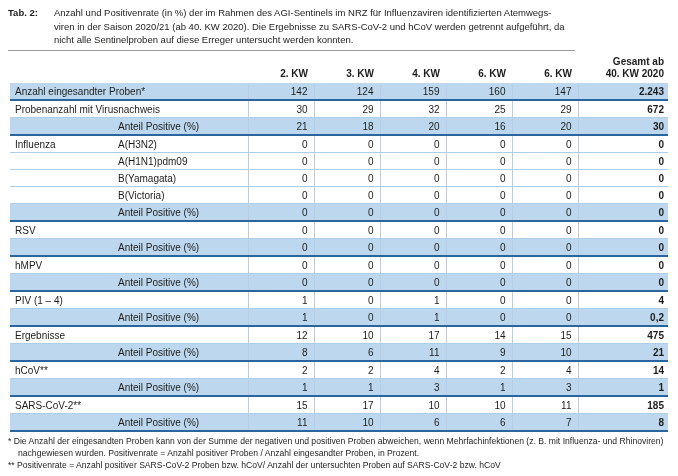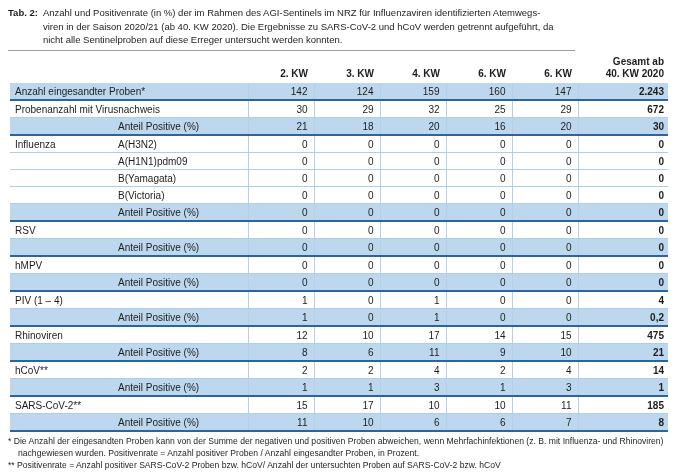--- a/index.html
+++ b/index.html
@@ -13,21 +13,21 @@
   html,body{margin:0;padding:0;}
   body{
     width:678px;height:476px;position:relative;overflow:hidden;
     background:#ffffff;color:var(--text);
     font-family:"Liberation Sans", sans-serif;
   }
   .caption{
     position:absolute;left:8px;top:6px;width:652px;
     display:flex;font-size:9.5px;line-height:13.5px;
   }
-  .caption .tag{font-weight:bold;white-space:nowrap;margin-right:5px;}
+  .caption .tag{font-weight:bold;white-space:nowrap;margin-right:16px;}
   .caption .cap-line{white-space:nowrap;}
   .rule{
     position:absolute;left:8px;top:50px;width:567px;height:1px;
     background:var(--caption-rule);
   }
   table.data{
     position:absolute;left:10px;top:51px;width:658px;
     border-collapse:collapse;table-layout:fixed;
     font-size:10px;
   }
@@ -227,21 +227,21 @@
         <td class="c-group"></td>
         <td class="c-sub">Anteil Positive (%)</td>
         <td class="c-num">1</td>
         <td class="c-num">0</td>
         <td class="c-num">1</td>
         <td class="c-num">0</td>
         <td class="c-num">0</td>
         <td class="c-num c-total">0,2</td>
       </tr>
       <tr class="">
-        <td class="c-group">Rhinoviren</td>
+        <td class="c-group">Ergebnisse</td>
         <td class="c-sub"></td>
         <td class="c-num">12</td>
         <td class="c-num">10</td>
         <td class="c-num">17</td>
         <td class="c-num">14</td>
         <td class="c-num">15</td>
         <td class="c-num c-total">475</td>
       </tr>
       <tr class="hl sep">
         <td class="c-group"></td>

